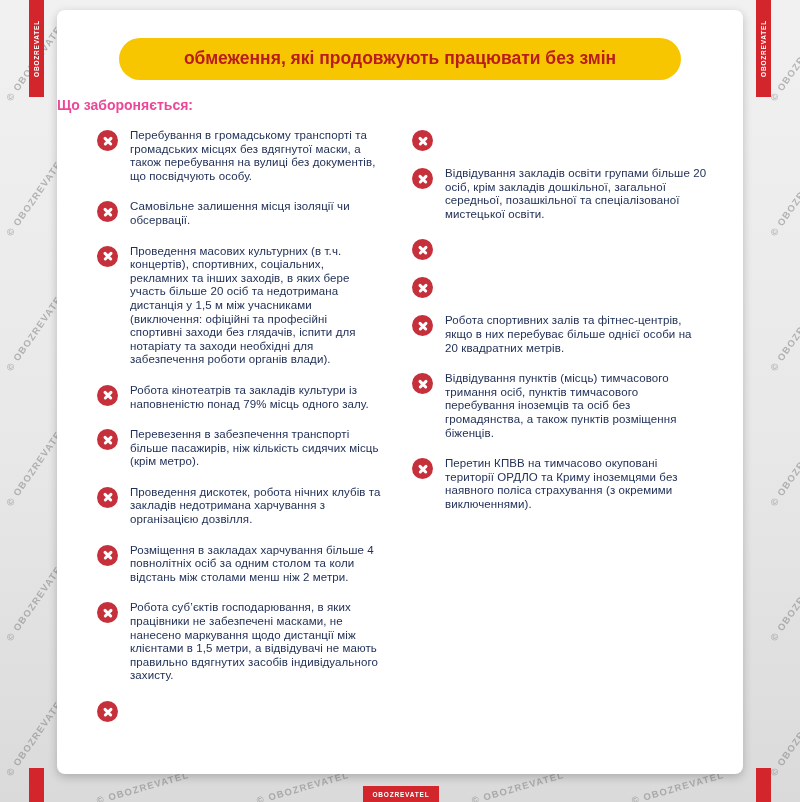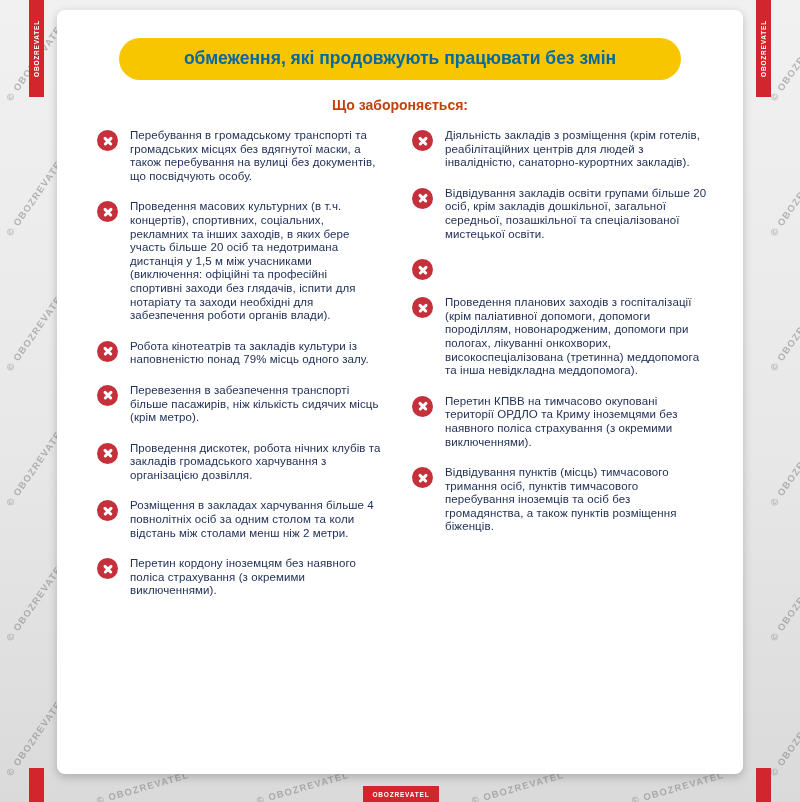--- a/index.html
+++ b/index.html
@@ -58,27 +58,27 @@
     width: 562px;
     margin: 0 auto;
     background: #f7c600;
     border-radius: 24px;
     padding: 10px 8px 11px;
     text-align: center;
   }
   .banner h1 {
     font-size: 17.5px;
     font-weight: 700;
-    color: #0369a1;
+    color: #b91c1c;
   }
   .subtitle {
-    text-align: center;
+    text-align: left;
     font-size: 14px;
     font-weight: 700;
-    color: #c2410c;
+    color: #ec4899;
     margin-top: 17px;
   }
 
   .columns { display: flex; padding: 16px 36px 0 40px; }
   .col { width: 50%; }
   .col-left  { padding-right: 20px; }
   .col-right { padding-left: 10px; }
 
   .item { display: flex; align-items: flex-start; margin-bottom: 17px; }
   .x-badge {
@@ -156,69 +156,78 @@
     <div class="columns">
 
       <div class="col col-left">
 
         <div class="item">
           <span class="x-badge"></span>
           <p>Перебування в громадському транспорті та громадських місцях без вдягнутої маски, а також перебування на вулиці без документів, що посвідчують особу.</p>
         </div>
         <div class="item">
           <span class="x-badge"></span>
+          <p>Самовільне залишення місця ізоляції чи обсервації.</p>
+        </div>
+        <div class="item">
+          <span class="x-badge"></span>
           <p>Проведення масових культурних (в т.ч. концертів), спортивних, соціальних, рекламних та інших заходів, в яких бере участь більше 20 осіб та недотримана дистанція у 1,5 м між учасниками (виключення: офіційні та професійні спортивні заходи без глядачів, іспити для нотаріату та заходи необхідні для забезпечення роботи органів влади).</p>
         </div>
         <div class="item">
           <span class="x-badge"></span>
           <p>Робота кінотеатрів та закладів культури із наповненістю понад 79% місць одного залу.</p>
         </div>
         <div class="item">
           <span class="x-badge"></span>
           <p>Перевезення в забезпечення транспорті більше пасажирів, ніж кількість сидячих місць (крім метро).</p>
         </div>
         <div class="item">
           <span class="x-badge"></span>
-          <p>Проведення дискотек, робота нічних клубів та закладів громадського харчування з організацією дозвілля.</p>
+          <p>Проведення дискотек, робота нічних клубів та закладів недотримана харчування з організацією дозвілля.</p>
         </div>
         <div class="item">
           <span class="x-badge"></span>
           <p>Розміщення в закладах харчування більше 4 повнолітніх осіб за одним столом та коли відстань між столами менш ніж 2 метри.</p>
         </div>
         <div class="item">
           <span class="x-badge"></span>
-          <p>Перетин кордону іноземцям без наявного поліса страхування (з окремими виключеннями).</p>
+          <p>Робота суб’єктів господарювання, в яких працівники не забезпечені масками, не нанесено маркування щодо дистанції між клієнтами в 1,5 метри, а відвідувачі не мають правильно вдягнутих засобів індивідуального захисту.</p>
+        </div>
+        <div class="item">
+          <span class="x-badge"></span>
         </div>
 
       </div>
 
       <div class="col col-right">
 
         <div class="item">
           <span class="x-badge"></span>
-          <p>Діяльність закладів з розміщення (крім готелів, реабілітаційних центрів для людей з інвалідністю, санаторно-курортних закладів).</p>
         </div>
         <div class="item">
           <span class="x-badge"></span>
           <p>Відвідування закладів освіти групами більше 20 осіб, крім закладів дошкільної, загальної середньої, позашкільної та спеціалізованої мистецької освіти.</p>
         </div>
         <div class="item">
           <span class="x-badge"></span>
         </div>
         <div class="item">
           <span class="x-badge"></span>
-          <p>Проведення планових заходів з госпіталізації (крім паліативної допомоги, допомоги породіллям, новонародженим, допомоги при пологах, лікуванні онкохворих, високоспеціалізована (третинна) меддопомога та інша невідкладна меддопомога).</p>
+        </div>
+        <div class="item">
+          <span class="x-badge"></span>
+          <p>Робота спортивних залів та фітнес-центрів, якщо в них перебуває більше однієї особи на 20 квадратних метрів.</p>
+        </div>
+        <div class="item">
+          <span class="x-badge"></span>
+          <p>Відвідування пунктів (місць) тимчасового тримання осіб, пунктів тимчасового перебування іноземців та осіб без громадянства, а також пунктів розміщення біженців.</p>
         </div>
         <div class="item">
           <span class="x-badge"></span>
           <p>Перетин КПВВ на тимчасово окуповані території ОРДЛО та Криму іноземцями без наявного поліса страхування (з окремими виключеннями).</p>
         </div>
-        <div class="item">
-          <span class="x-badge"></span>
-          <p>Відвідування пунктів (місць) тимчасового тримання осіб, пунктів тимчасового перебування іноземців та осіб без громадянства, а також пунктів розміщення біженців.</p>
-        </div>
 
       </div>
 
     </div>
   </div>
 
 </div>
 
 </body></html>

